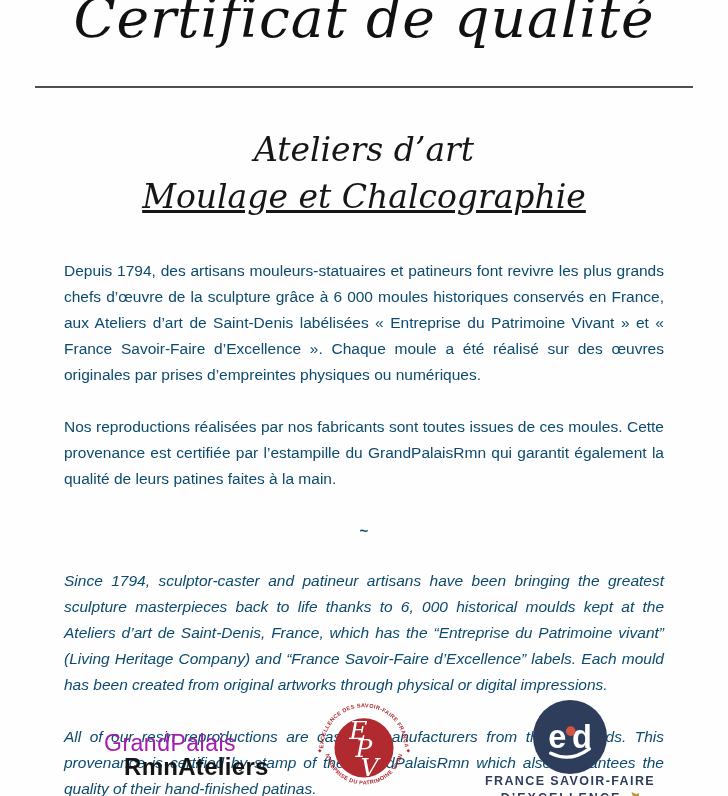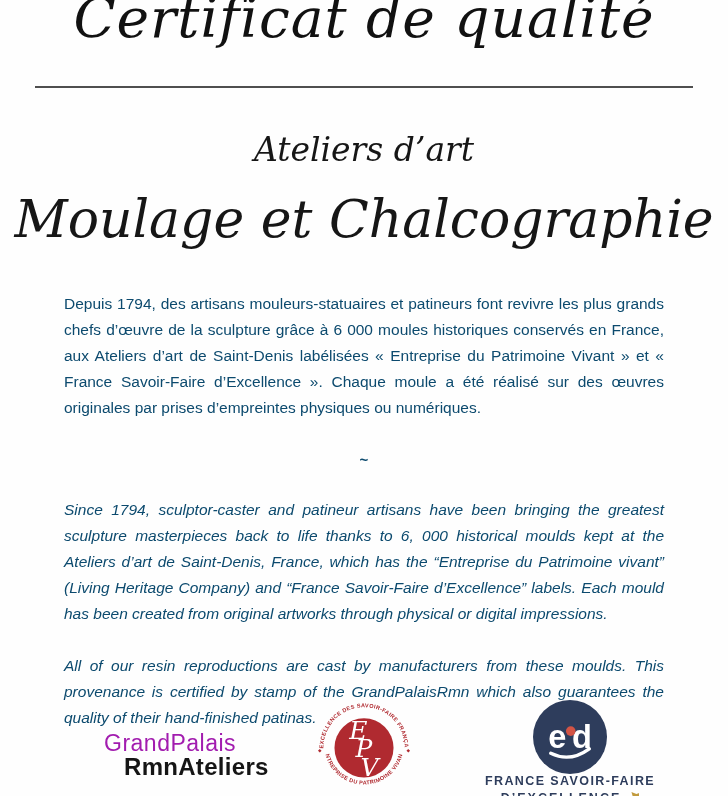--- a/index.html
+++ b/index.html
@@ -32,21 +32,21 @@
     height: 0;
   }
   .sub1, .sub2 {
     text-align: center;
     font-family: "DejaVu Serif", serif;
     font-style: italic;
     color: #161616;
     white-space: nowrap;
   }
   .sub1 { margin-top: 42px; font-size: 33px; }
-  .sub2 { margin-top: 20px; font-size: 52px; }
+  .sub2 { margin-top: 8px; font-size: 33px; text-decoration: underline; }
   .content {
     margin: 42px 64px 0 64px;
     text-align: justify;
     font-size: 15.5px;
     line-height: 26px;
     color: #0c4a6e;
   }
   .content p { margin: 0 0 26px 0; }
   .tilde { text-align: center; margin: 0 0 24px 0; font-size: 15px; font-weight: bold; }
   .en p { font-style: italic; font-weight: 500; }
@@ -73,20 +73,21 @@
 
   <div class="title">Certificat de qualité</div>
 
   <div class="rule"></div>
 
   <div class="sub1">Ateliers d’art</div>
   <div class="sub2">Moulage et Chalcographie</div>
 
   <div class="content">
     <p>Depuis 1794, des artisans mouleurs-statuaires et patineurs font revivre les plus grands chefs d’œuvre de la sculpture grâce à 6 000 moules historiques conservés en France, aux Ateliers d’art de Saint-Denis labélisées « Entreprise du Patrimoine Vivant » et « France Savoir-Faire d’Excellence ». Chaque moule a été réalisé sur des œuvres originales par prises d’empreintes physiques ou numériques.</p>
+    <p>Nos reproductions réalisées par nos fabricants sont toutes issues de ces moules. Cette provenance est certifiée par l’estampille du GrandPalaisRmn qui garantit également la qualité de leurs patines faites à la main.</p>
     <div class="tilde">~</div>
     <div class="en">
       <p>Since 1794, sculptor-caster and patineur artisans have been bringing the greatest sculpture masterpieces back to life thanks to 6, 000 historical moulds kept at the Ateliers d’art de Saint-Denis, France, which has the “Entreprise du Patrimoine vivant” (Living Heritage Company) and “France Savoir-Faire d’Excellence” labels. Each mould has been created from original artworks through physical or digital impressions.</p>
       <p>All of our resin reproductions are cast by manufacturers from these moulds. This provenance is certified by stamp of the GrandPalaisRmn which also guarantees the quality of their hand-finished patinas.</p>
     </div>
   </div>
 
   <div class="logos">
 
     <div class="logo-gp">

